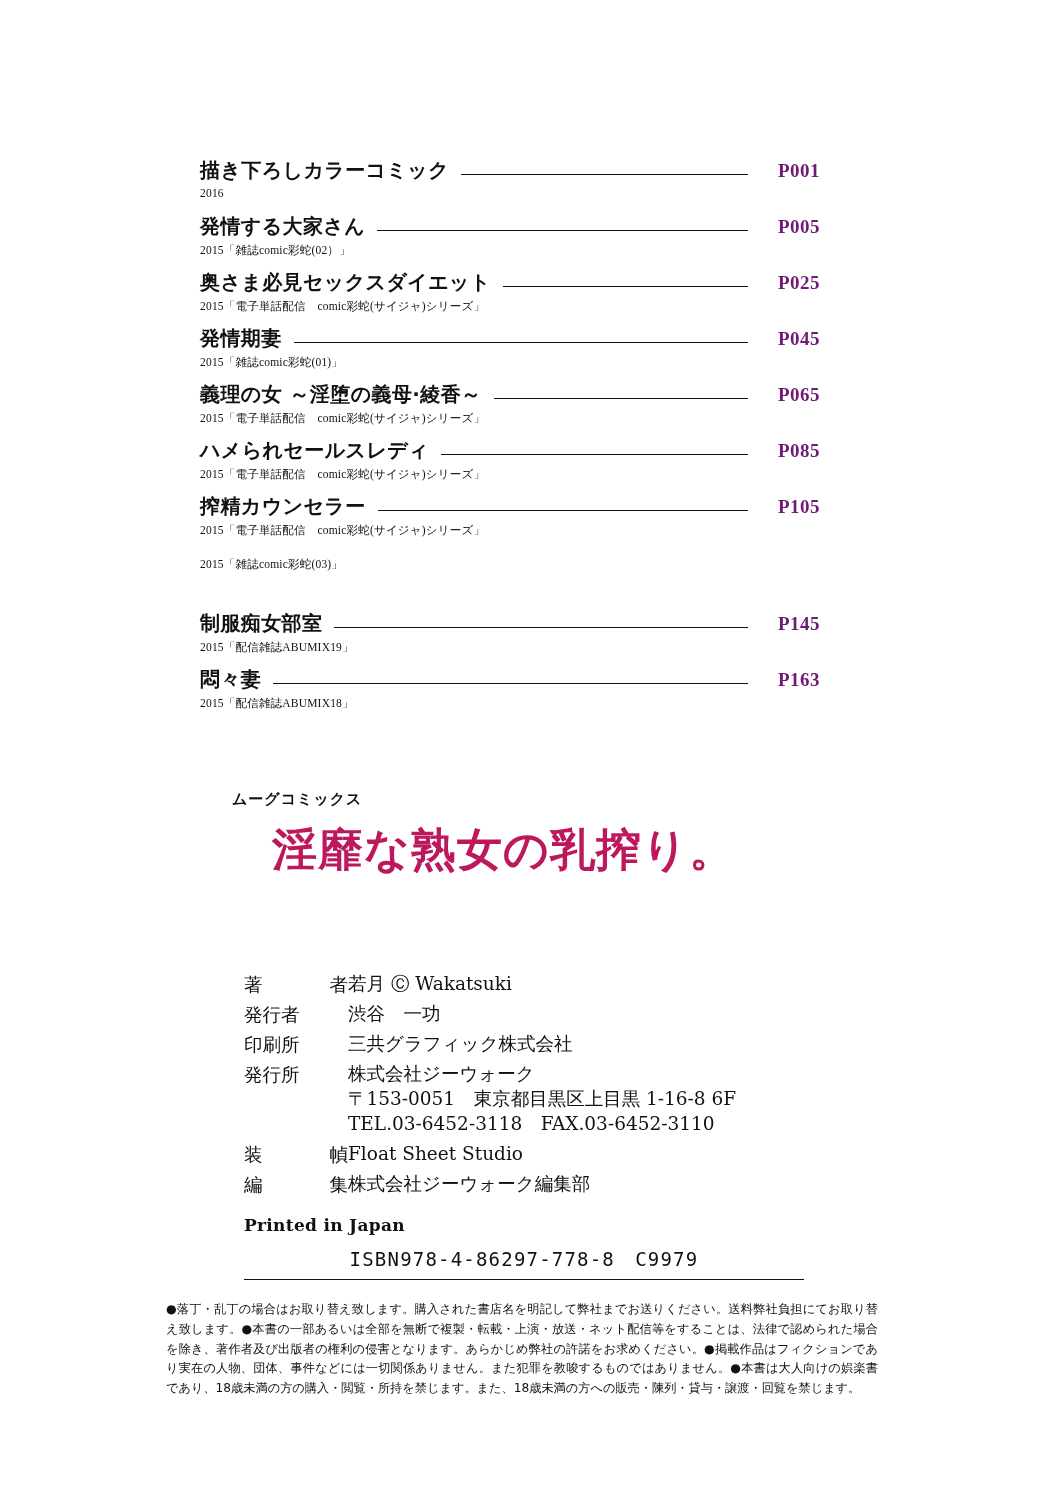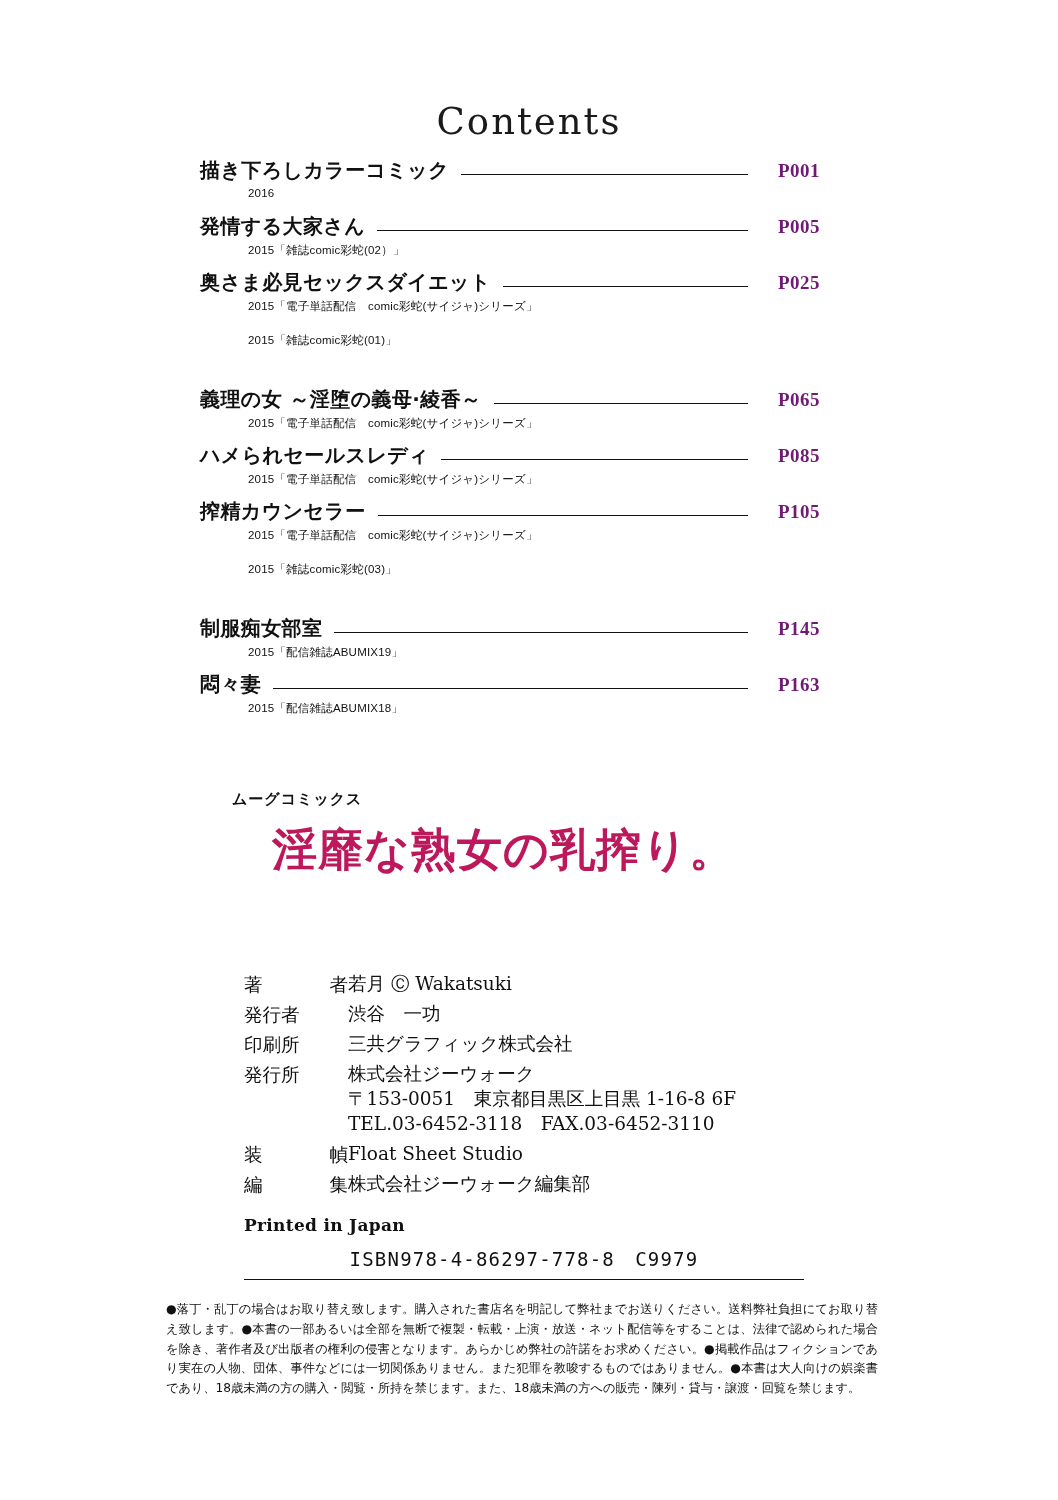--- a/index.html
+++ b/index.html
@@ -71,26 +71,25 @@
     font-weight: bold;
     font-size: 19px;
     letter-spacing: 0.5px;
     color: #701a75;
     line-height: 1;
     padding-bottom: 2px;
     width: 62px;
     text-align: right;
   }
   .toc-sub {
-    font-family: Liberation Sans, sans-serif;
+    font-family: Liberation Serif, serif;
     font-size: 11.5px;
     color: #111;
     margin-top: 5px;
     letter-spacing: 0.2px;
-    margin-left: 48px;
   }
 
   
   .imprint-label {
     position: absolute;
     left: 232px;
     top: 790px;
     font-family: "DejaVu Sans", sans-serif;
     font-weight: bold;
     font-size: 15px;
@@ -172,21 +171,20 @@
     line-height: 1.62;
     text-align: justify;
     color: #111;
   }
 </style>
 </head>
 <body>
 
 <div class="page">
 
-  <div class="contents-title">Contents</div>
 
   <div class="toc">
 
     <div class="toc-row">
       <div class="toc-line">
         <span class="toc-title">描き下ろしカラーコミック</span>
         <span class="toc-rule"></span>
         <span class="toc-page">P001</span>
       </div>
       <div class="toc-sub">2016</div>
@@ -204,20 +202,25 @@
     <div class="toc-row">
       <div class="toc-line">
         <span class="toc-title">奥さま必見セックスダイエット</span>
         <span class="toc-rule"></span>
         <span class="toc-page">P025</span>
       </div>
       <div class="toc-sub">2015「電子単話配信　comic彩蛇(サイジャ)シリーズ」</div>
     </div>
 
     <div class="toc-row">
+      <div class="toc-line">
+        <span class="toc-title">発情期妻</span>
+        <span class="toc-rule"></span>
+        <span class="toc-page">P045</span>
+      </div>
       <div class="toc-sub">2015「雑誌comic彩蛇(01)」</div>
     </div>
 
     <div class="toc-row">
       <div class="toc-line">
         <span class="toc-title">義理の女 ～淫堕の義母·綾香～</span>
         <span class="toc-rule"></span>
         <span class="toc-page">P065</span>
       </div>
       <div class="toc-sub">2015「電子単話配信　comic彩蛇(サイジャ)シリーズ」</div>

